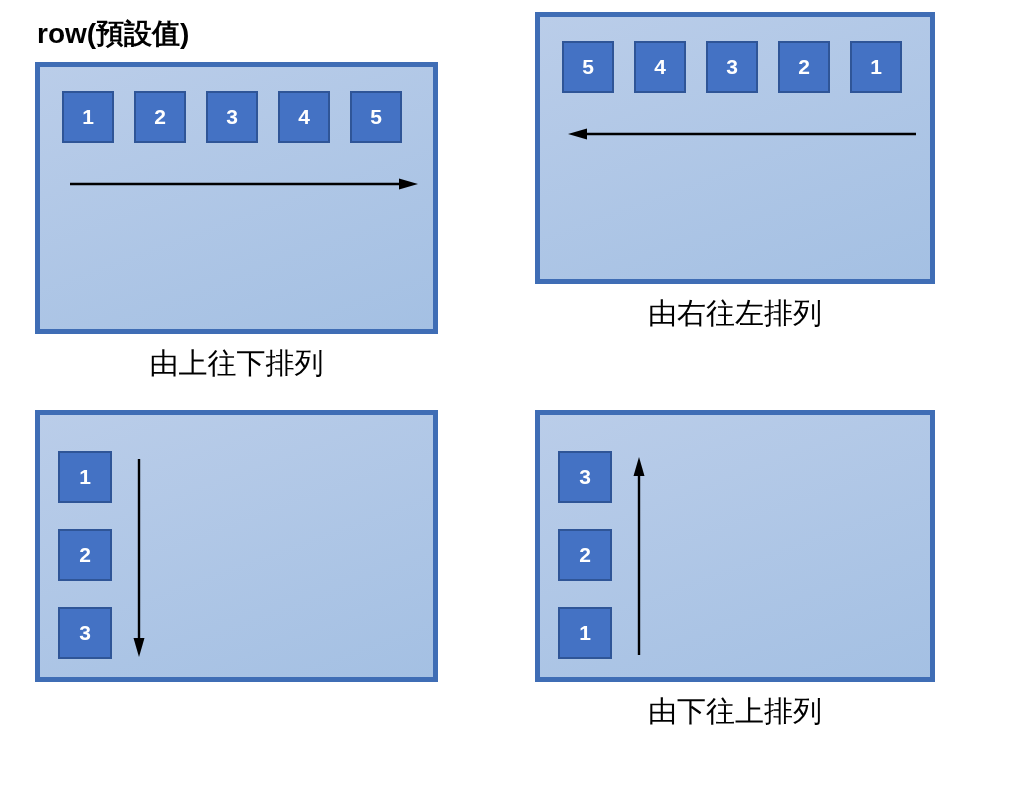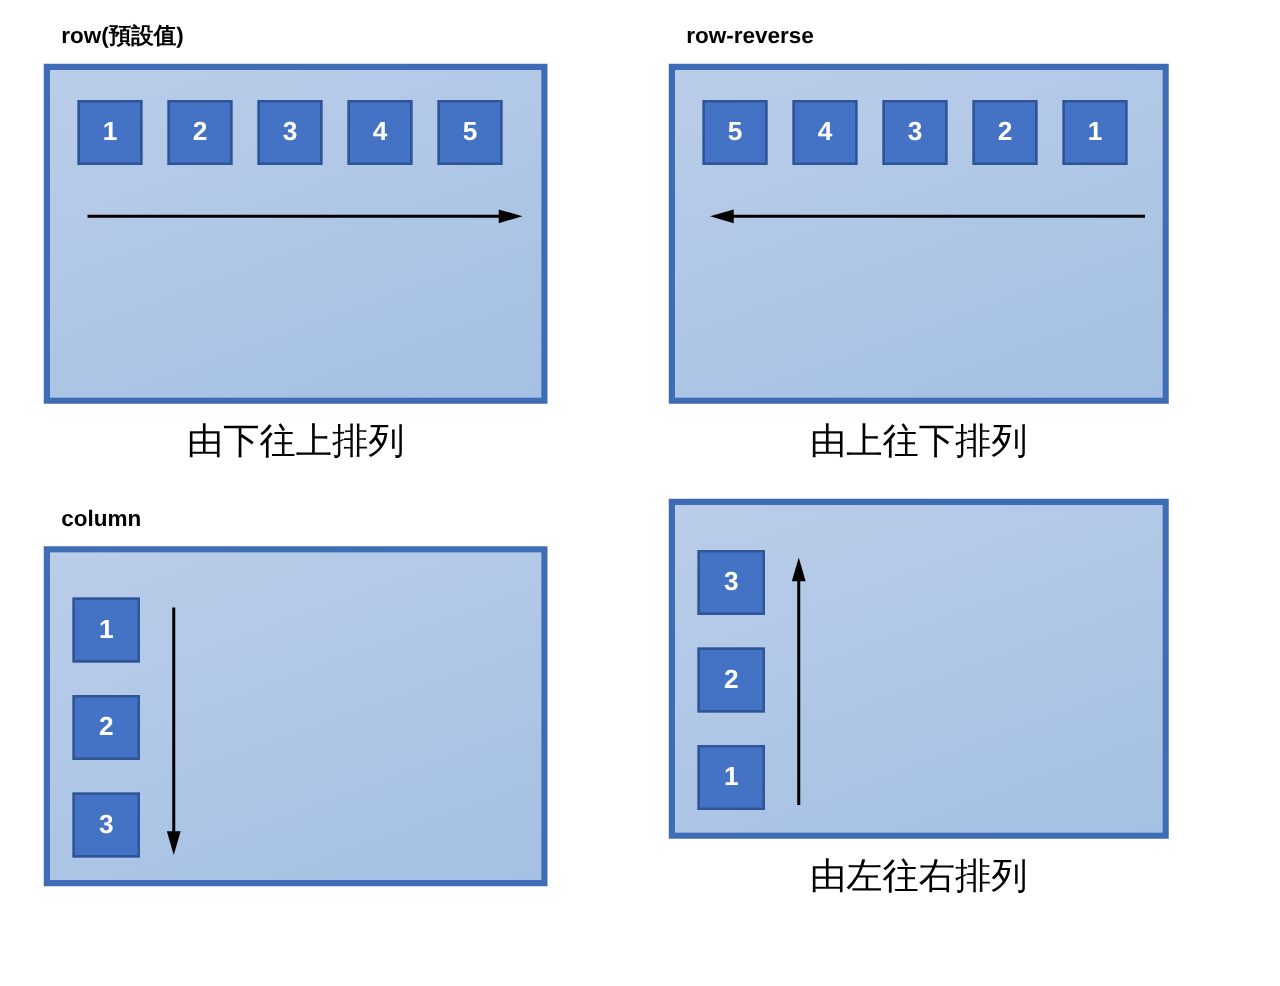--- a/index.html
+++ b/index.html
@@ -22,22 +22,22 @@
     overflow:hidden;
   }
   .grid{
     display:grid;
     grid-template-columns:403px 400px;
     column-gap:97px;
     padding:12px 0 0 35px;
   }
   .cell{display:block;}
   .panel-title{
-    margin:6px 0 12px 14px;
-    font-size:18px;
+    margin:6px 0 12px 2px;
+    font-size:28px;
     font-weight:bold;
     line-height:1.15;
   }
   .panel{
     position:relative;
     height:272px;
     background:linear-gradient(160deg,var(--panel-fill-top) 0%,var(--panel-fill-bottom) 100%);
     border:5px solid var(--panel-border);
   }
   .caption{
@@ -93,43 +93,41 @@
         <div class="box">2</div>
         <div class="box">3</div>
         <div class="box">4</div>
         <div class="box">5</div>
       </div>
       <svg class="arrow-h" width="350" height="14" viewBox="0 0 350 14" aria-hidden="true">
         <line x1="2" y1="7" x2="333" y2="7" stroke="currentColor" stroke-width="2.4"></line>
         <polygon points="350,7 331,1.5 331,12.5" fill="currentColor"></polygon>
       </svg>
     </div>
-    <div class="caption">由下往上排列</div>
+    <div class="caption">由上往下排列</div>
   </section>
 
   <section class="cell">
-    <h2 class="panel-title">row-reverse</h2>
     <div class="panel">
       <div class="boxes-row">
         <div class="box">5</div>
         <div class="box">4</div>
         <div class="box">3</div>
         <div class="box">2</div>
         <div class="box">1</div>
       </div>
       <svg class="arrow-h" width="350" height="14" viewBox="0 0 350 14" aria-hidden="true">
         <line x1="17" y1="7" x2="348" y2="7" stroke="currentColor" stroke-width="2.4"></line>
         <polygon points="0,7 19,1.5 19,12.5" fill="currentColor"></polygon>
       </svg>
     </div>
-    <div class="caption">由上往下排列</div>
+    <div class="caption">由右往左排列</div>
   </section>
 
   <section class="cell">
-    <h2 class="panel-title">column</h2>
     <div class="panel">
       <div class="boxes-col">
         <div class="box">1</div>
         <div class="box">2</div>
         <div class="box">3</div>
       </div>
       <svg class="arrow-v" width="14" height="200" viewBox="0 0 14 200" aria-hidden="true">
         <line x1="7" y1="2" x2="7" y2="183" stroke="currentColor" stroke-width="2.4"></line>
         <polygon points="7,200 1.5,181 12.5,181" fill="currentColor"></polygon>
       </svg>
@@ -141,16 +139,16 @@
       <div class="boxes-col">
         <div class="box">3</div>
         <div class="box">2</div>
         <div class="box">1</div>
       </div>
       <svg class="arrow-v" width="14" height="200" viewBox="0 0 14 200" aria-hidden="true">
         <line x1="7" y1="17" x2="7" y2="198" stroke="currentColor" stroke-width="2.4"></line>
         <polygon points="7,0 1.5,19 12.5,19" fill="currentColor"></polygon>
       </svg>
     </div>
-    <div class="caption">由左往右排列</div>
+    <div class="caption">由下往上排列</div>
   </section>
 
 </div>
 
 </body></html>

